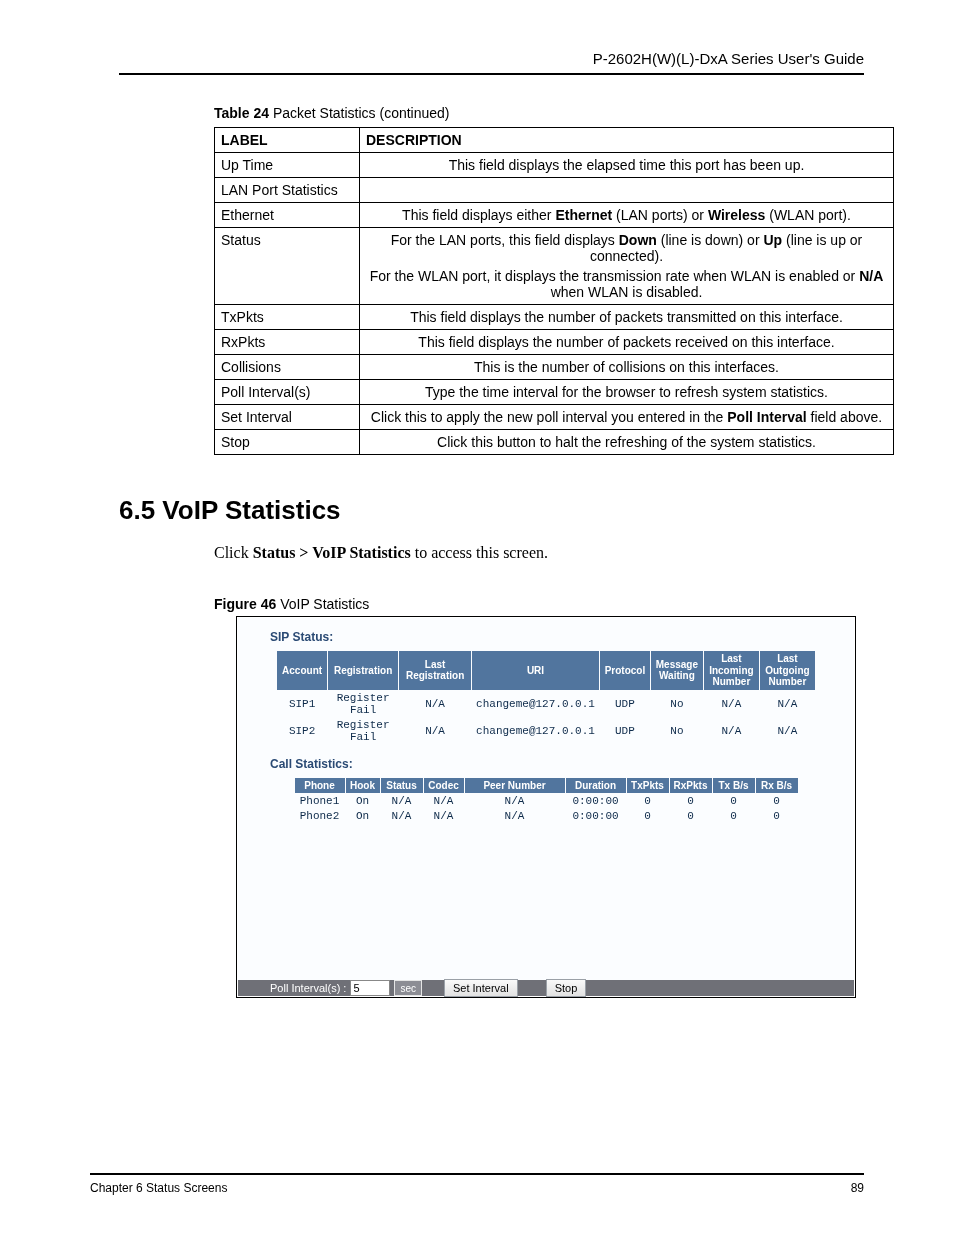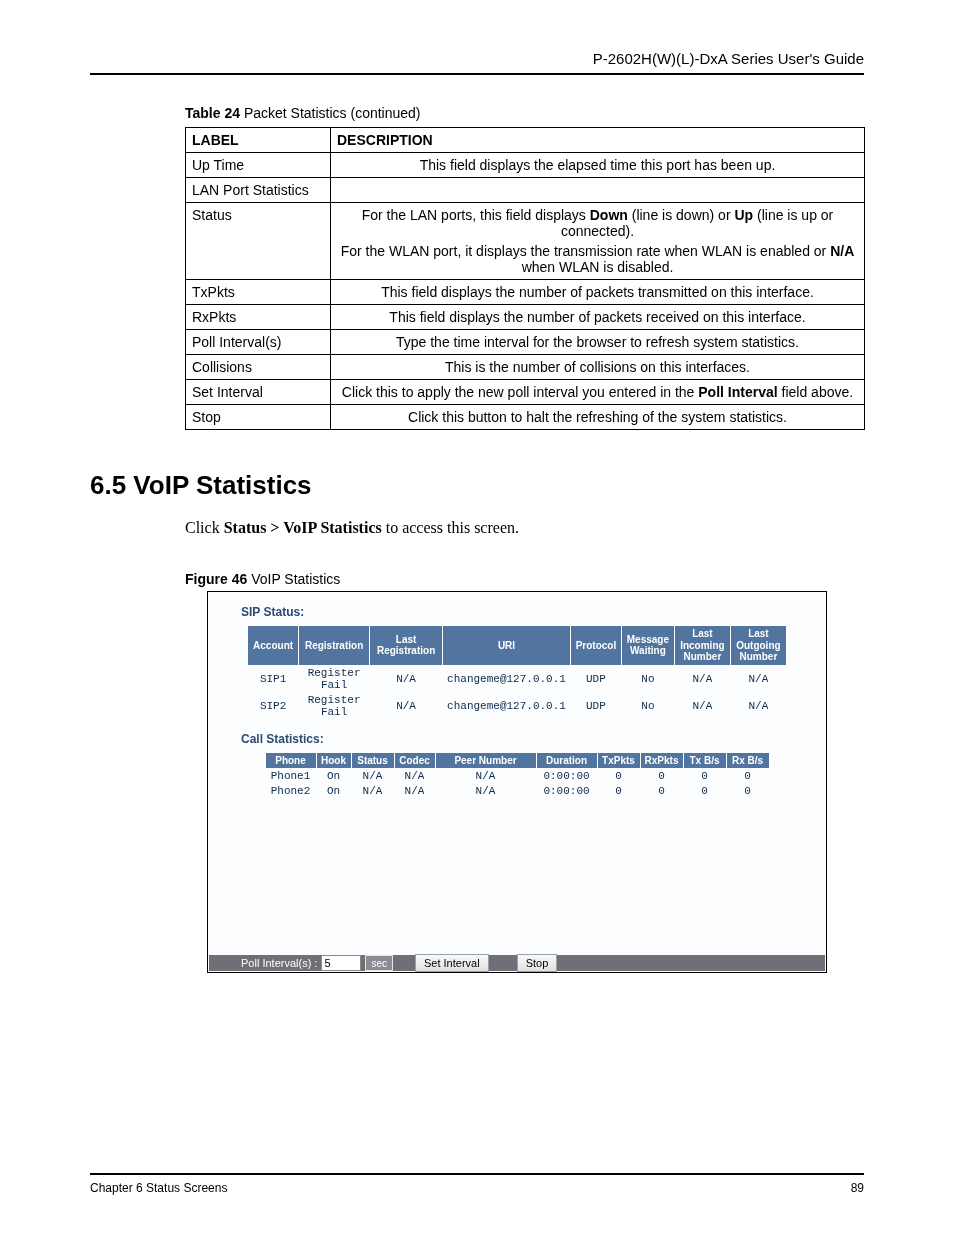--- a/index.html
+++ b/index.html
@@ -5,21 +5,21 @@
   * { box-sizing: border-box; }
   body {
     font-family: Arial, Helvetica, sans-serif;
     margin: 0;
     padding: 0;
     background: #fff;
     color: #000;
     width: 954px;
   }
   .page {
-    padding: 50px 90px 40px 90px;
+    padding: 50px 90px 40px 119px;
     position: relative;
     min-height: 1235px;
   }
   .header-right {
     text-align: right;
     font-size: 15px;
     margin-bottom: 6px;
   }
   .hr-top {
     border: none;
@@ -197,48 +197,54 @@
             <p>This field displays the elapsed time this port has been up.</p>
           </td>
         </tr>
         <tr>
           <td class="col-label">LAN Port Statistics</td>
           <td>
             <p></p>
           </td>
         </tr>
         <tr>
+          <td class="col-label">Ethernet</td>
+          <td>
+            <p>This field displays either <b>Ethernet</b> (LAN ports) or <b>Wireless</b> (WLAN port).</p>
+          </td>
+        </tr>
+        <tr>
           <td class="col-label">Status</td>
           <td>
             <p>For the LAN ports, this field displays <b>Down</b> (line is down) or <b>Up</b> (line is up or connected).</p>
             <p>For the WLAN port, it displays the transmission rate when WLAN is enabled or <b>N/A</b> when WLAN is disabled.</p>
           </td>
         </tr>
         <tr>
           <td class="col-label">TxPkts</td>
           <td>
             <p>This field displays the number of packets transmitted on this interface.</p>
           </td>
         </tr>
         <tr>
           <td class="col-label">RxPkts</td>
           <td>
             <p>This field displays the number of packets received on this interface.</p>
           </td>
         </tr>
         <tr>
+          <td class="col-label">Collisions</td>
+          <td>
+            <p>This is the number of collisions on this interfaces.</p>
+          </td>
+        </tr>
+        <tr>
           <td class="col-label">Poll Interval(s)</td>
           <td>
             <p>Type the time interval for the browser to refresh system statistics.</p>
-          </td>
-        </tr>
-        <tr>
-          <td class="col-label">Collisions</td>
-          <td>
-            <p>This is the number of collisions on this interfaces.</p>
           </td>
         </tr>
         <tr>
           <td class="col-label">Set Interval</td>
           <td>
             <p>Click this to apply the new poll interval you entered in the <b>Poll Interval</b> field above.</p>
           </td>
         </tr>
         <tr>
           <td class="col-label">Stop</td>

